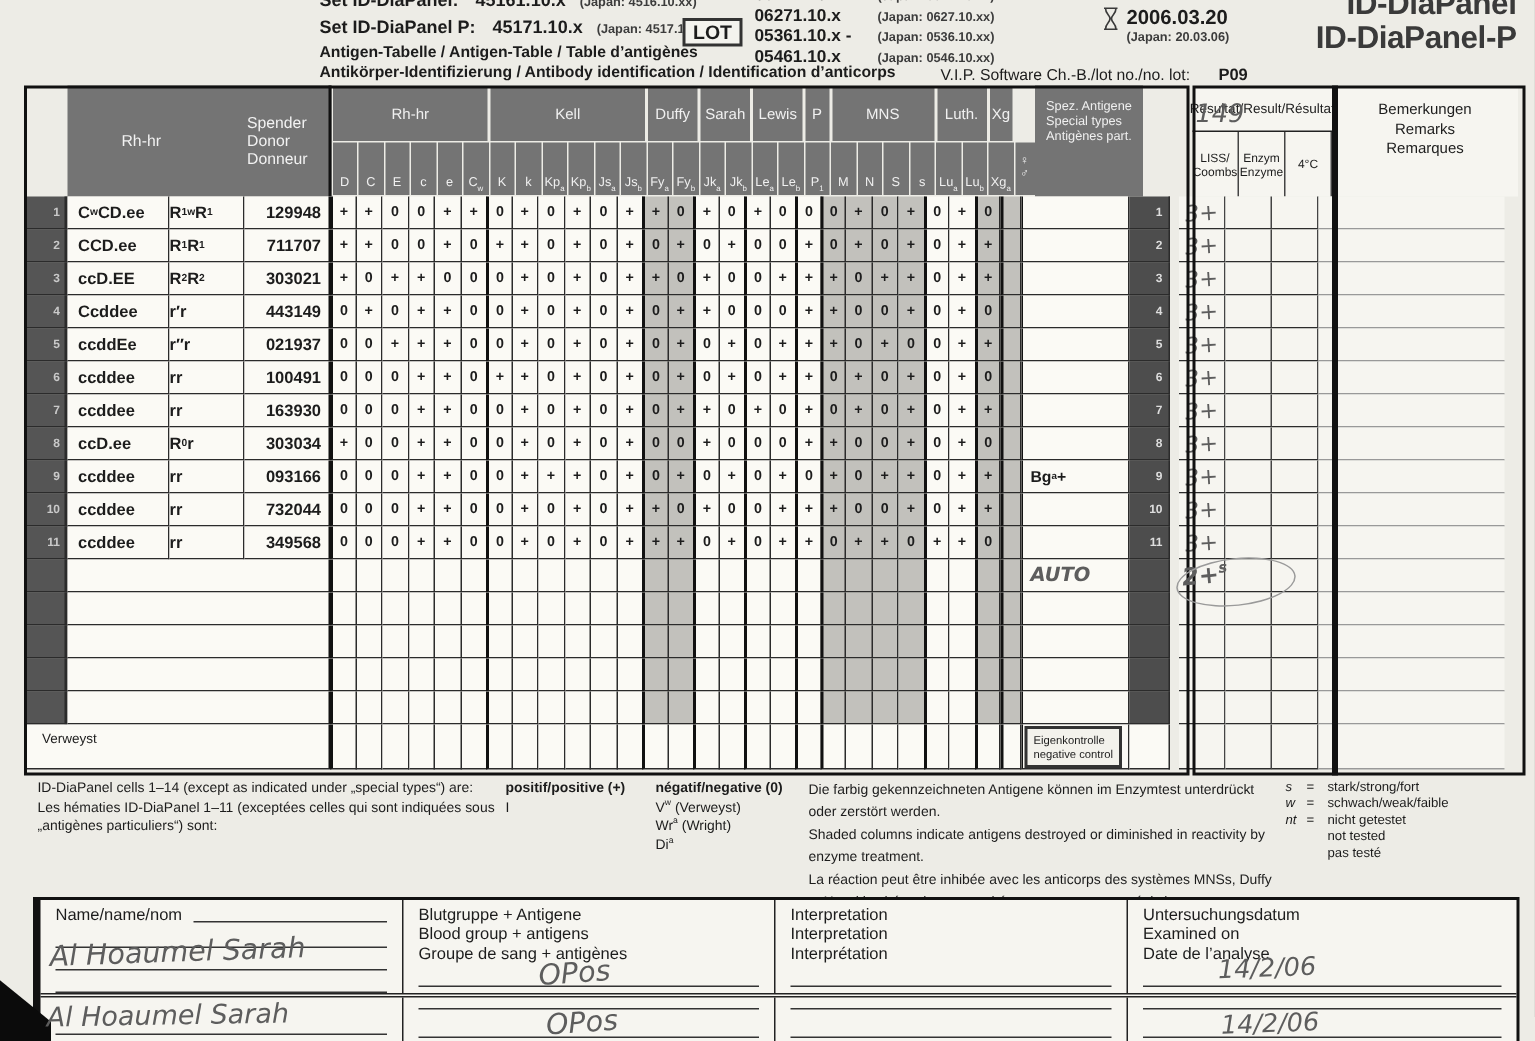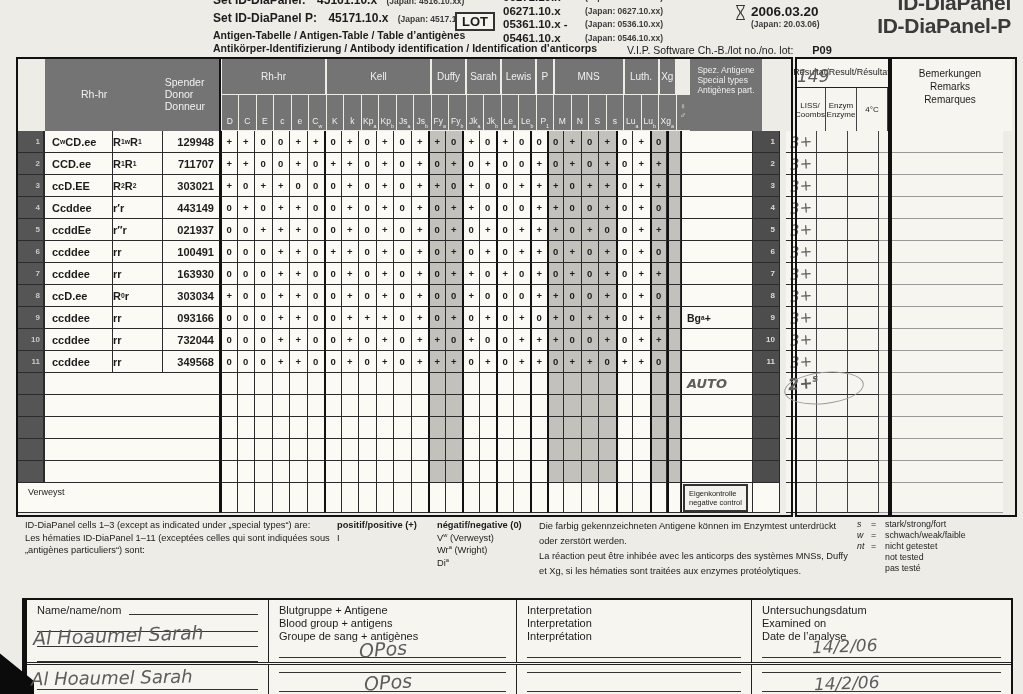--- a/index.html
+++ b/index.html
@@ -965,37 +965,38 @@
     </div>
 
   <div class="outline" style="left:16px;top:57px;width:773px;height:456px;"></div>
   <div class="outline" style="left:795px;top:57px;width:93px;height:456px;"></div>
   <div class="outline" style="left:888px;top:57px;width:125px;height:456px;"></div>
 
   <div id="ann-149" class="hand">149</div>
 
   <div id="foot">
     <div class="fcol1">
-      <div>ID-DiaPanel cells 1–3 (except as indicated under „special types“) are:</div>
+      <div>ID-DiaPanel cells 1–14 (except as indicated under „special types“) are:</div>
       <div>Les hématies ID-DiaPanel 1–11 (exceptées celles qui sont indiquées sous „antigènes particuliers“) sont:</div>
     </div>
     <div class="fcol2">
       <b>positif/positive (+)</b>
       <div>I</div>
     </div>
     <div class="fcol3">
       <b>négatif/negative (0)</b>
       <div id="neg-items">
           <div class="">V<sup>w</sup> (Verweyst)</div>
           <div class="">Wr<sup>a</sup> (Wright)</div>
           <div class="">Di<sup>a</sup></div>
         </div>
     </div>
     <div class="fcol4">
       <div>Die farbig gekennzeichneten Antigene können im Enzymtest unterdrückt oder zerstört werden.</div>
+      <div>Shaded columns indicate antigens destroyed or diminished in reactivity by enzyme treatment.</div>
       <div>La réaction peut être inhibée avec les anticorps des systèmes MNSs, Duffy et Xg, si les hématies sont traitées aux enzymes protéolytiques.</div>
     </div>
     <div class="fcol5">
         <div class="legend-row">
           <div class="legend-key">s</div>
           <div class="legend-eq">=</div>
           <div class="pre">stark/strong/fort</div>
         </div>
         <div class="legend-row">
           <div class="legend-key">w</div>

